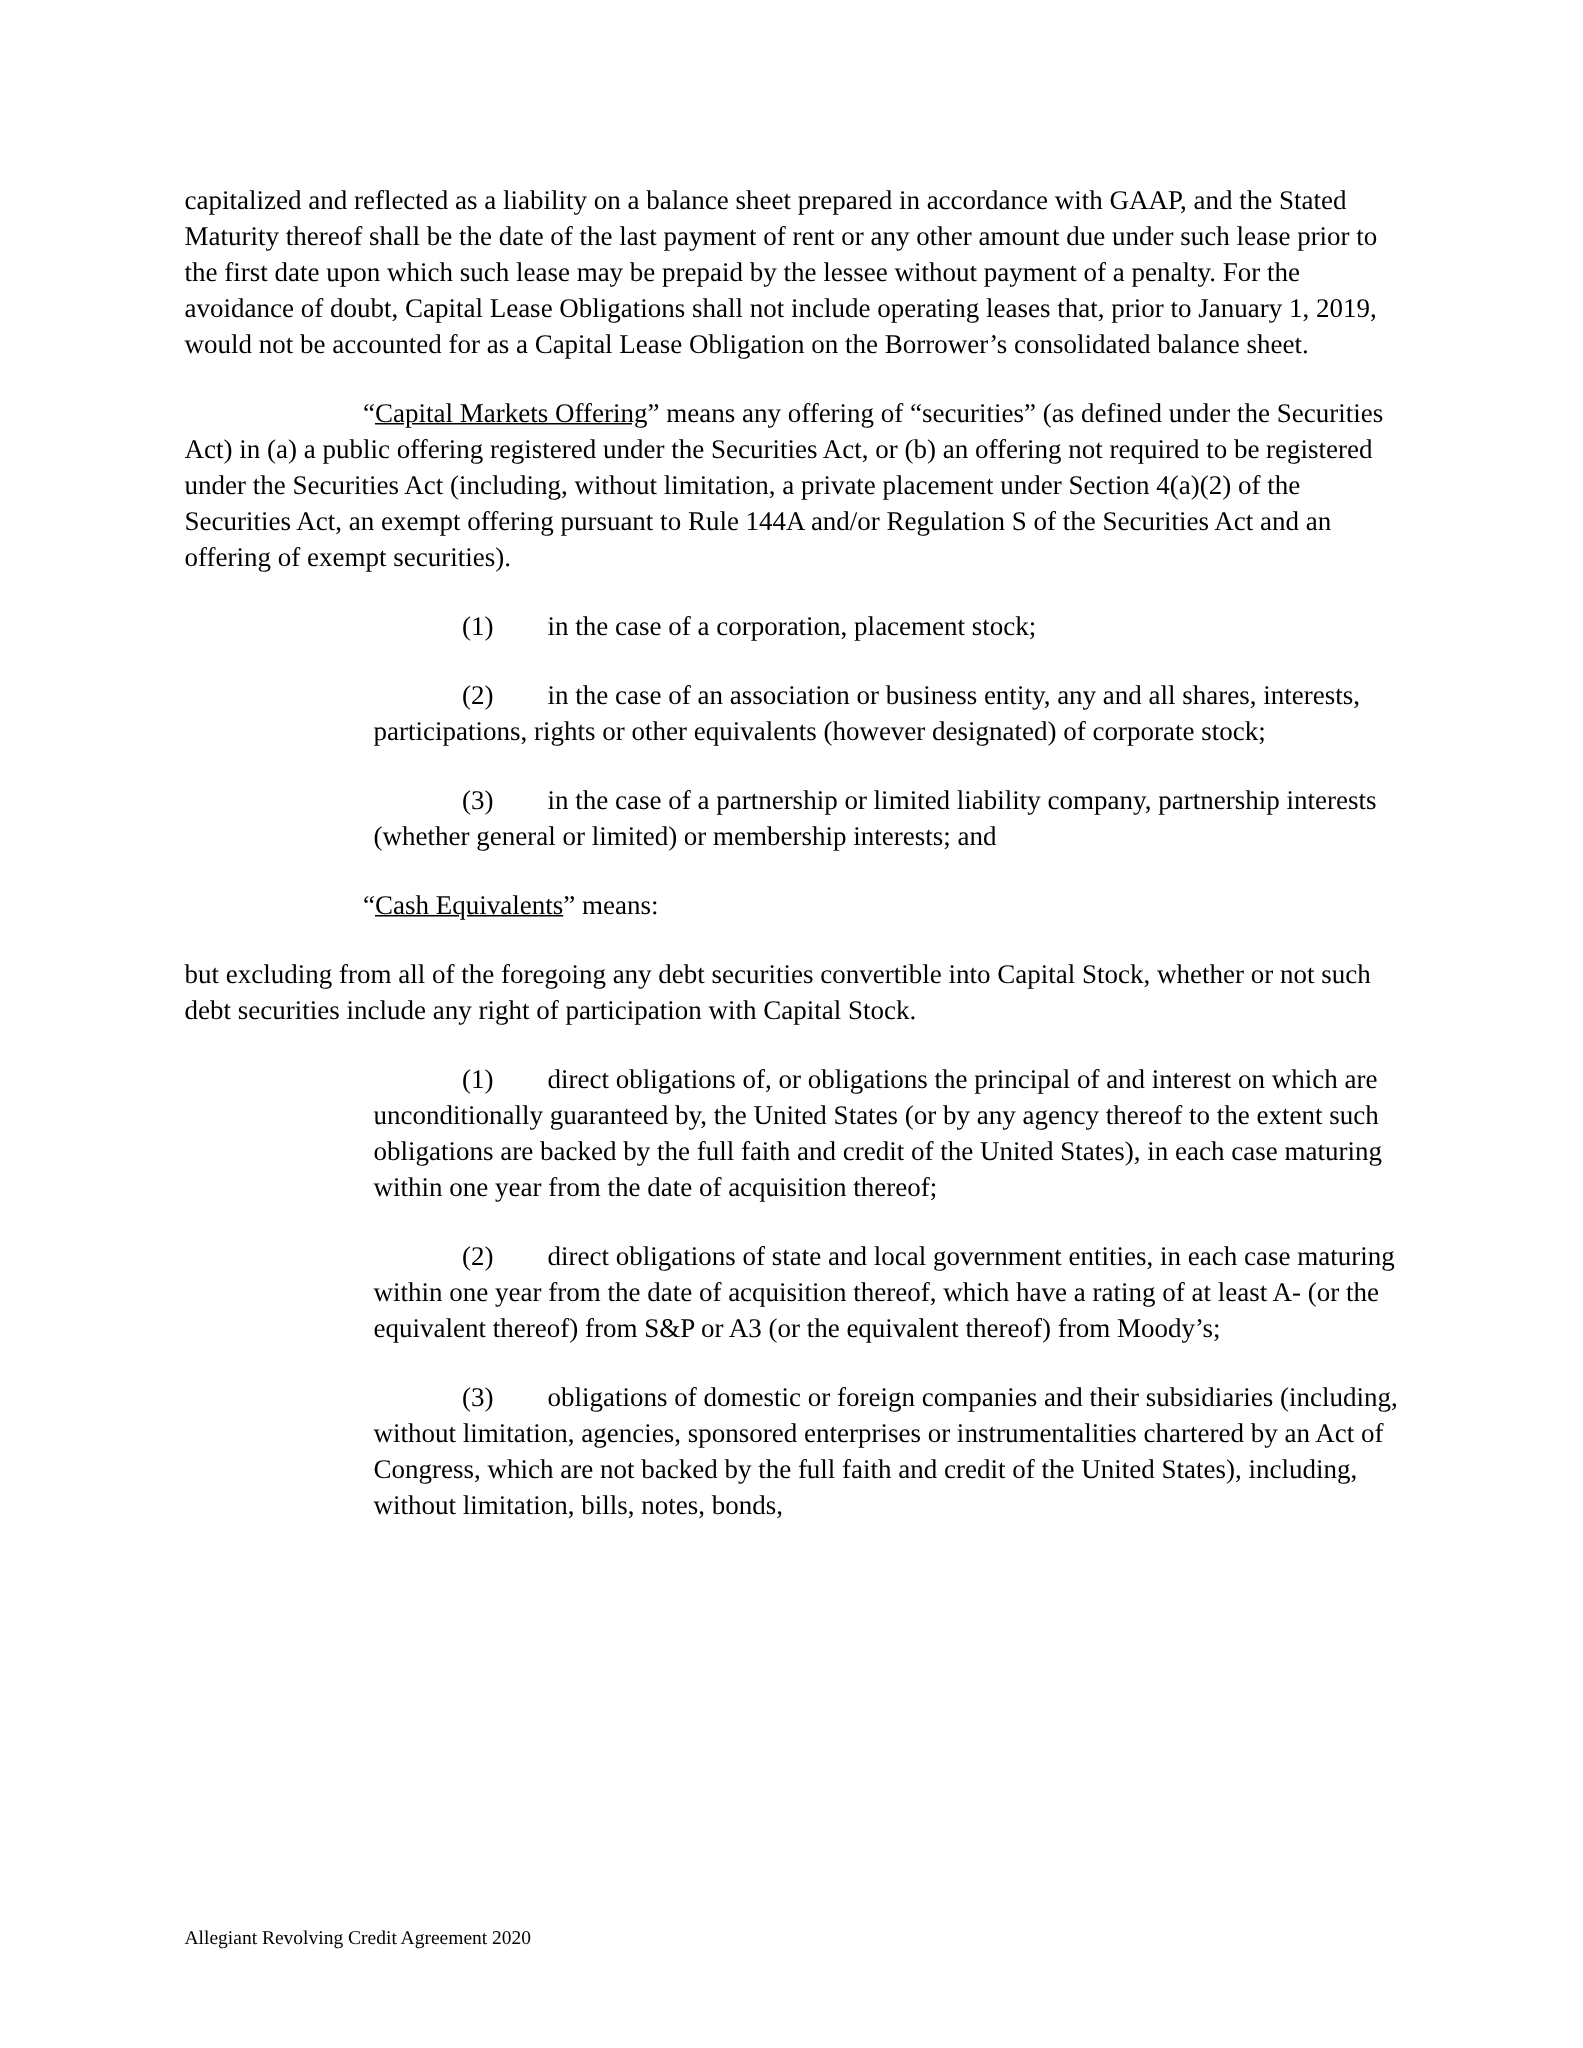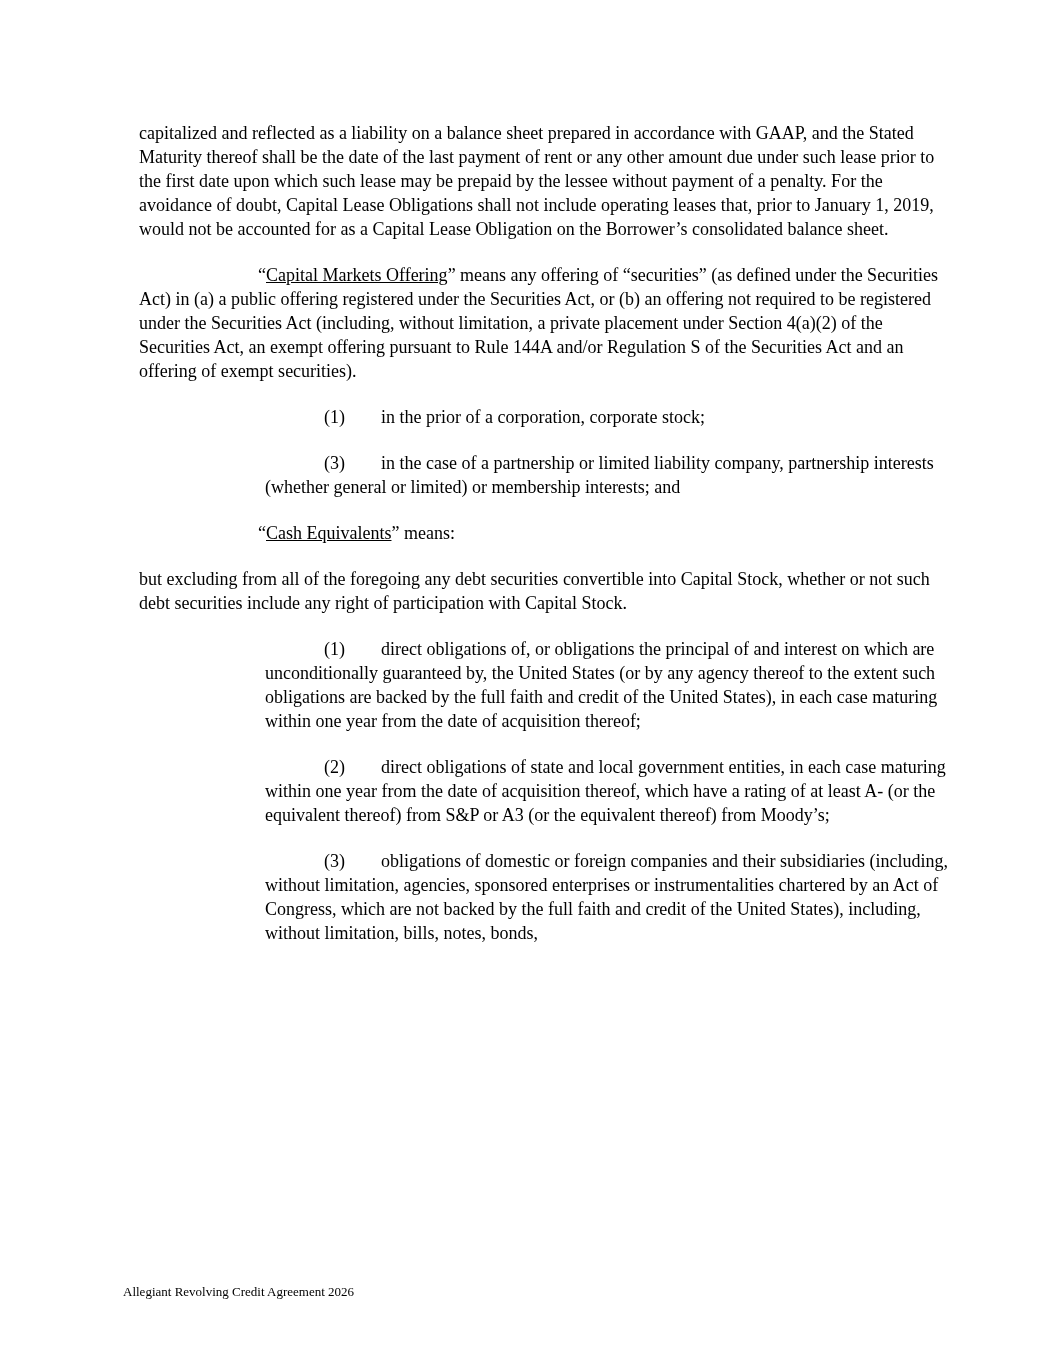--- a/index.html
+++ b/index.html
@@ -8,21 +8,21 @@
   .page {
     position: relative;
     width: 1055px;
     height: 1365px;
     background: #ffffff;
     overflow: hidden;
     margin: 0 auto;
   }
   .content {
     position: absolute;
-    left: 139px;
+    left: 123px;
     top: 121px;
     width: 812px;
     font-size: 18px;
     line-height: 24px;
     text-align: left;
   }
   p.par { margin: 0 0 22px 0; }
   p.def { text-indent: 119px; }
   p.item {
     margin: 0 0 22px 0;
@@ -43,32 +43,33 @@
 <body>
 
 <div class="page">
   <div class="content">
 
     <p class="par">capitalized and reflected as a liability on a balance sheet prepared in accordance with GAAP, and the Stated Maturity thereof shall be the date of the last payment of rent or any other amount due under such lease prior to the first date upon which such lease may be prepaid by the lessee without payment of a penalty.  For the avoidance of doubt, Capital Lease Obligations shall not include operating leases that, prior to January 1, 2019, would not be accounted for as a Capital Lease Obligation on the Borrower’s consolidated balance sheet.</p>
 
     <p class="par def"><span>“</span><span class="u">Capital Markets Offering</span><span>” means any offering of “securities” (as defined under the Securities Act) in (a) a public offering registered under the Securities Act, or (b) an offering not required to be registered under the Securities Act (including, without limitation, a private placement under Section 4(a)(2) of the Securities Act, an exempt offering pursuant to Rule 144A and/or Regulation S of the Securities Act and an offering of exempt securities).</span></p>
 
 
-    <p class="item"><span>(1)</span><span class="gap"></span><span>in the prior of a corporation, corporate stock;</span></p>
+    <p class="item"><span>(1)</span><span class="gap"></span><span>in the case of a corporation, placement stock;</span></p>
 
+    <p class="item"><span>(2)</span><span class="gap"></span><span>in the case of an association or business entity, any and all shares, interests, participations, rights or other equivalents (however designated) of corporate stock;</span></p>
 
     <p class="item"><span>(3)</span><span class="gap"></span><span>in the case of a partnership or limited liability company, partnership interests (whether general or limited) or membership interests; and</span></p>
 
 
     <p class="par def"><span>“</span><span class="u">Cash Equivalents</span><span>” means:</span></p>
 
     <p class="par">but excluding from all of the foregoing any debt securities convertible into Capital Stock, whether or not such debt securities include any right of participation with Capital Stock.</p>
 
     <p class="item"><span>(1)</span><span class="gap"></span><span>direct obligations of, or obligations the principal of and interest on which are unconditionally guaranteed by, the United States (or by any agency thereof to the extent such obligations are backed by the full faith and credit of the United States), in each case maturing within one year from the date of acquisition thereof;</span></p>
 
     <p class="item"><span>(2)</span><span class="gap"></span><span>direct obligations of state and local government entities, in each case maturing within one year from the date of acquisition thereof, which have a rating of at least A- (or the equivalent thereof) from S&amp;P or A3 (or the equivalent thereof) from Moody’s;</span></p>
 
     <p class="item"><span>(3)</span><span class="gap"></span><span>obligations of domestic or foreign companies and their subsidiaries (including, without limitation, agencies, sponsored enterprises or instrumentalities chartered by an Act of Congress, which are not backed by the full faith and credit of the United States), including, without limitation, bills, notes, bonds,</span></p>
 
   </div>
 
-  <div class="footer">Allegiant Revolving Credit Agreement 2026</div>
+  <div class="footer">Allegiant Revolving Credit Agreement 2020</div>
 </div>
 
 </body></html>

